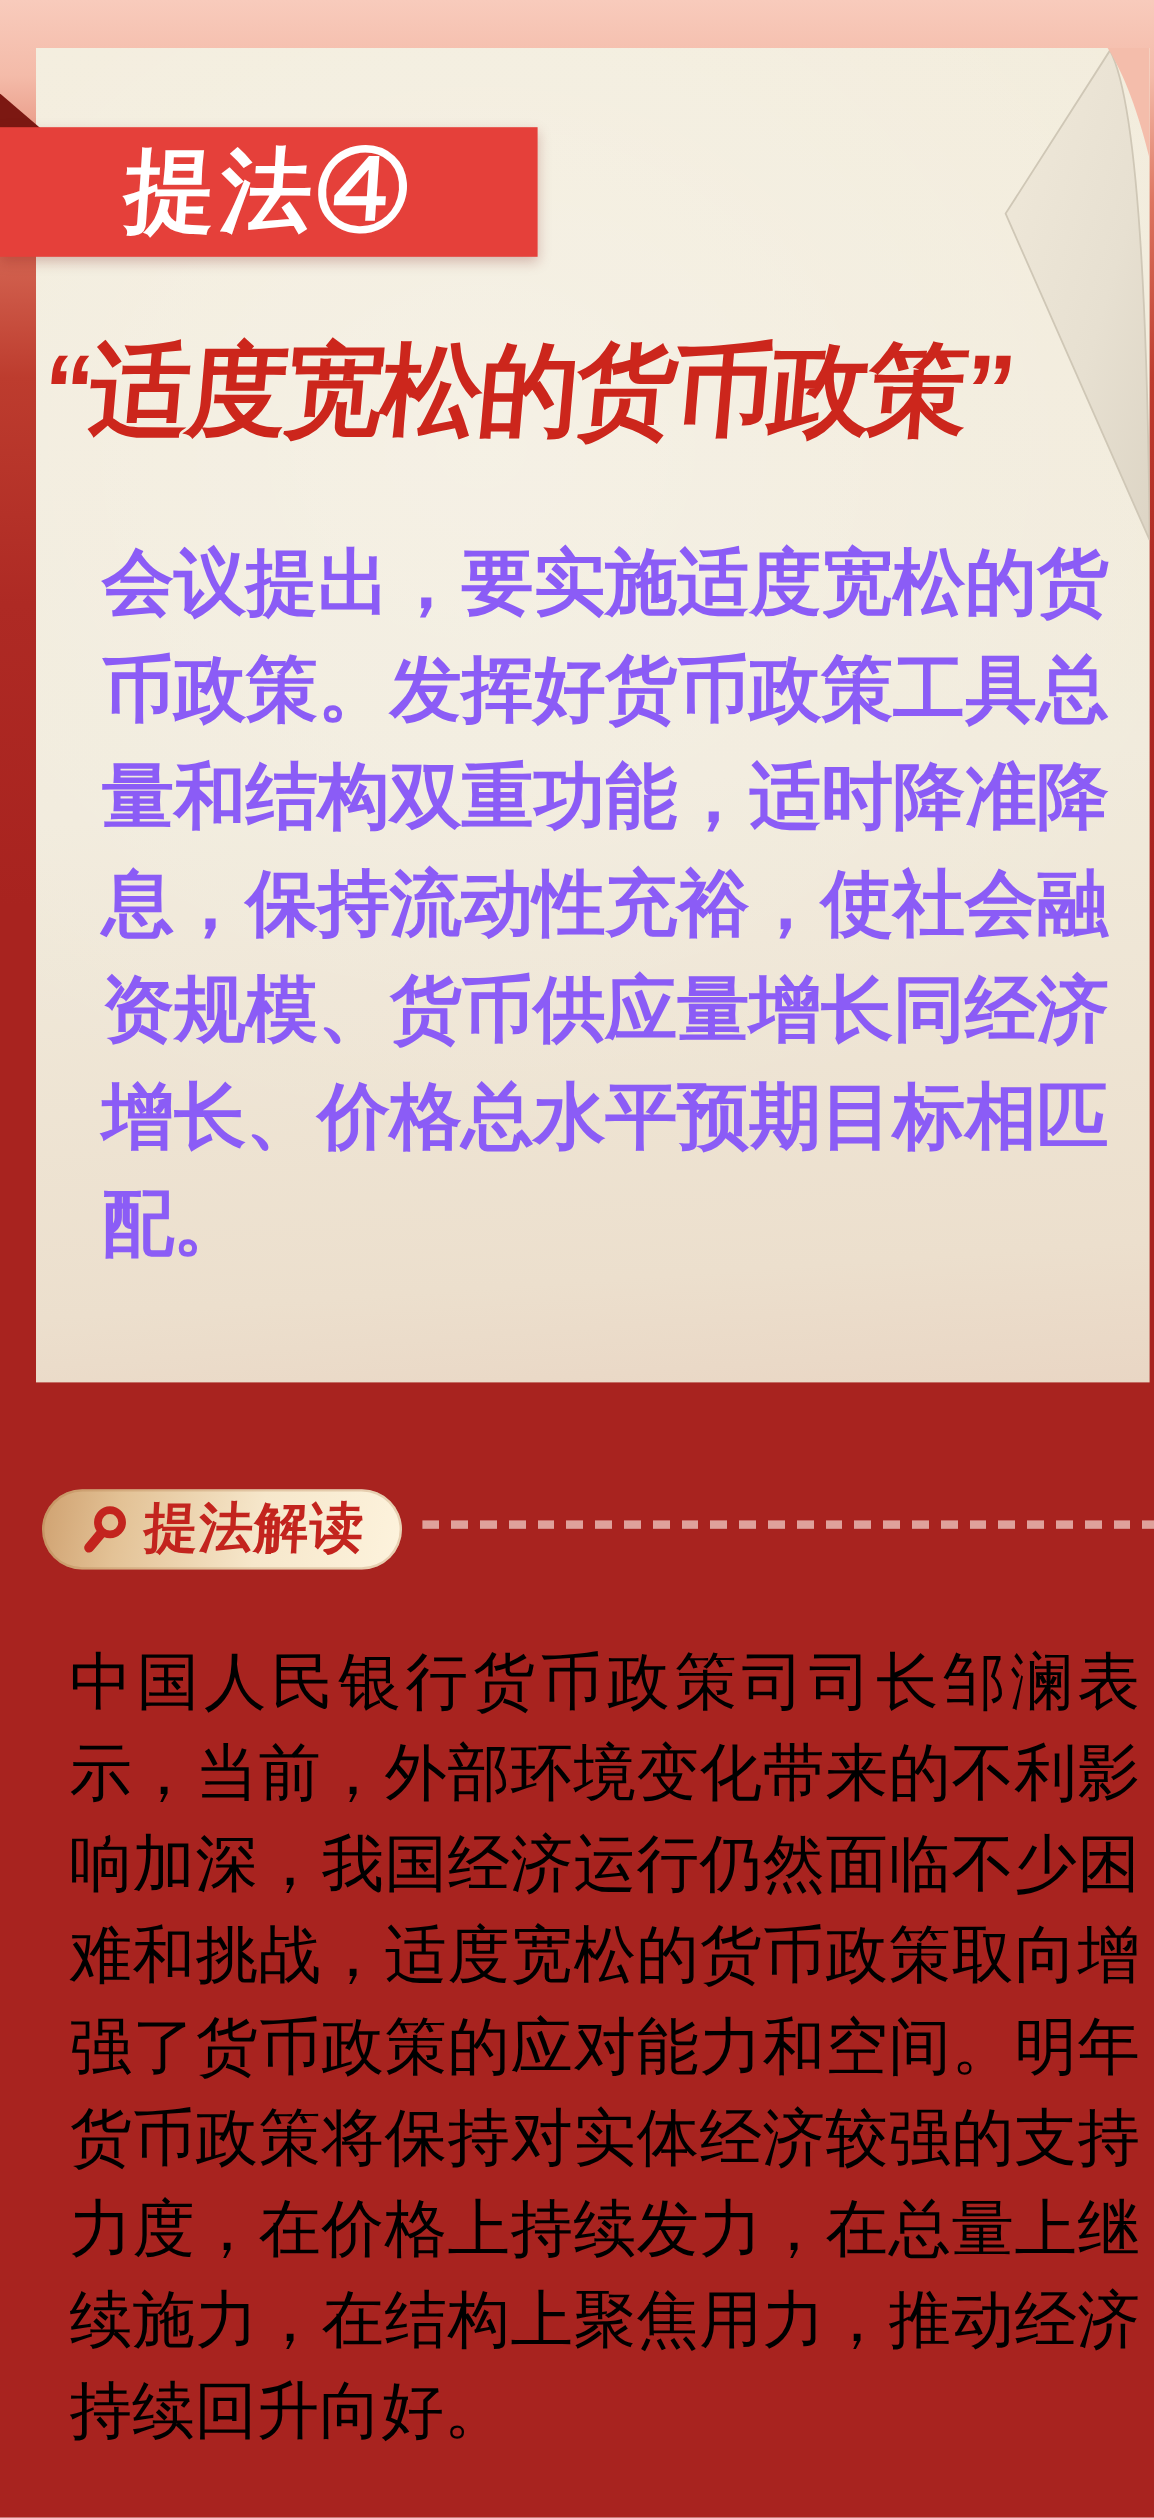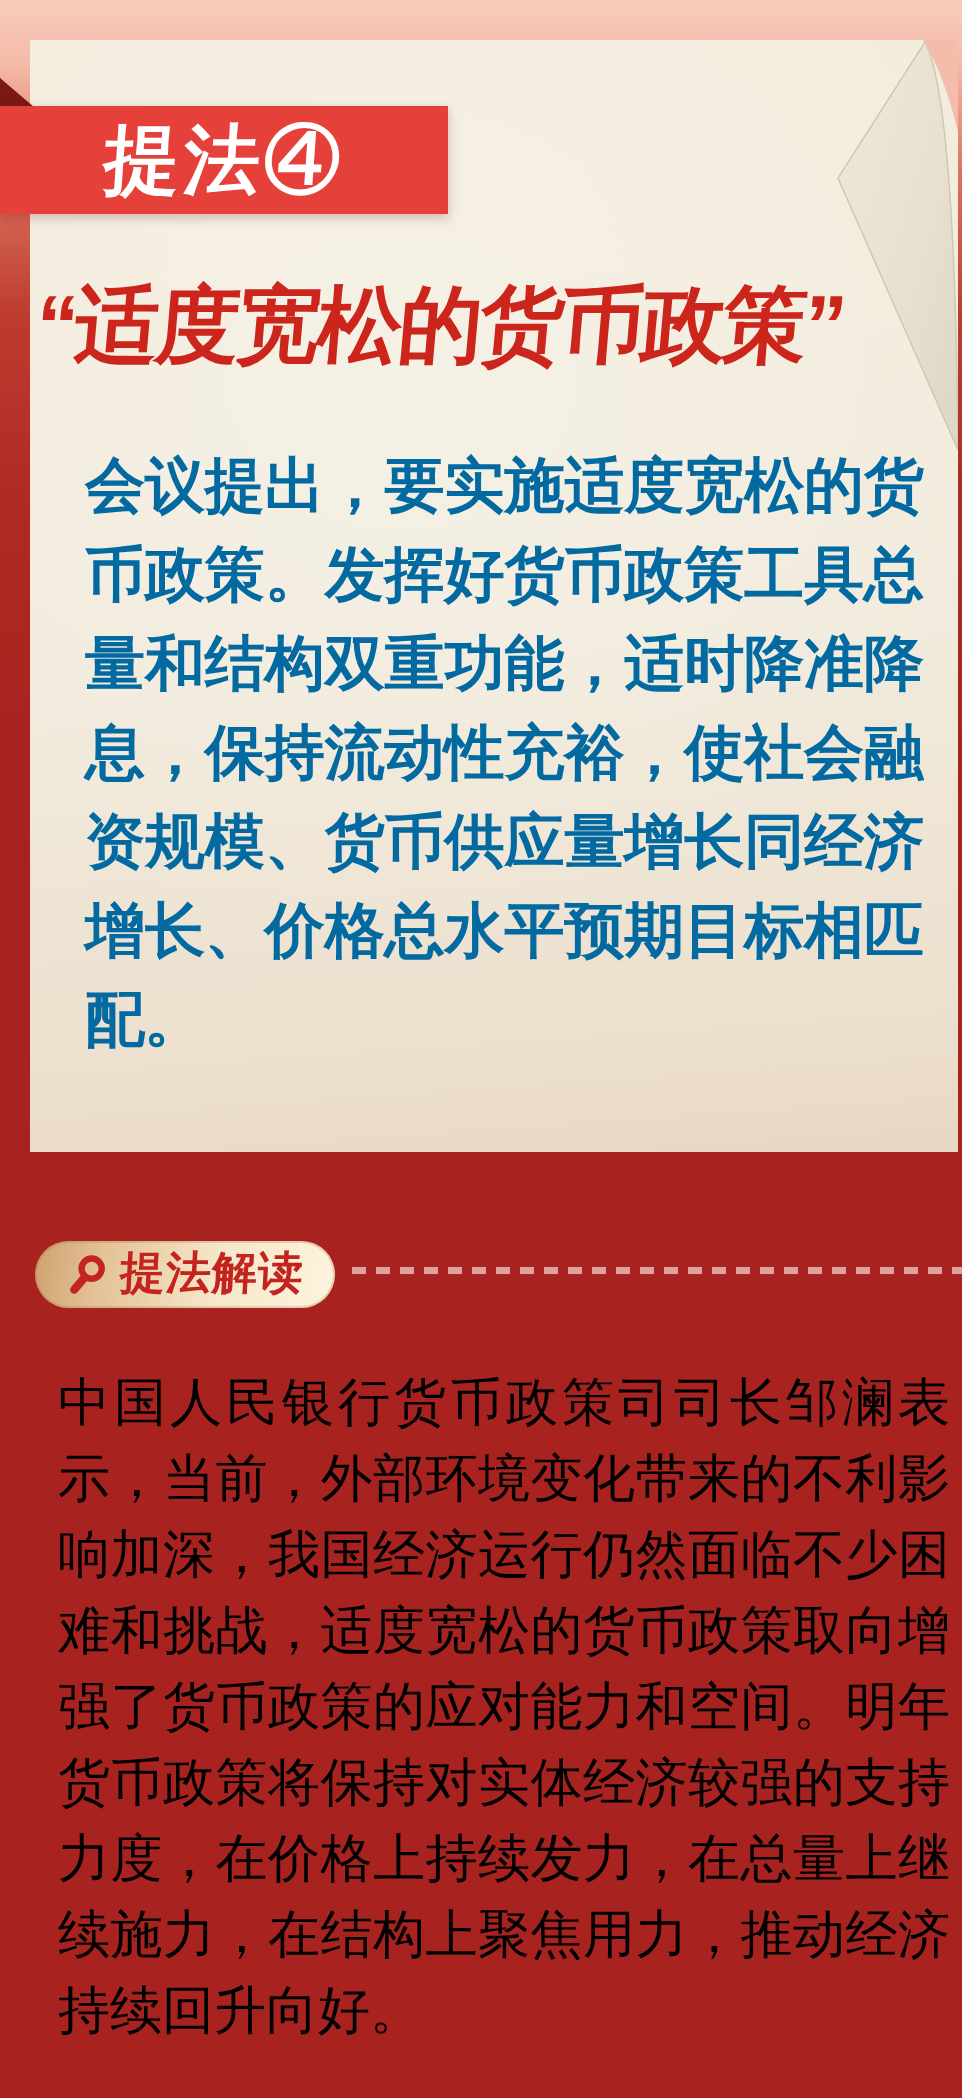--- a/index.html
+++ b/index.html
@@ -32,21 +32,21 @@
   }
   .headline{
     position:absolute;left:36px;top:281px;width:912px;
     color:#cc261c;font-size:84px;font-weight:900;line-height:1.05;
     letter-spacing:-3px;transform:skewX(-5deg);white-space:nowrap;
     text-align:left;
   }
   .intro{
     position:absolute;left:85px;top:442px;width:838px;
     font-family:"Liberation Serif", serif;font-weight:700;
-    color:#0369a1;font-size:60px;line-height:89px;letter-spacing:-1px;
+    color:#8b5cf6;font-size:60px;line-height:89px;letter-spacing:-1px;
     text-align:justify;
   }
   .interp-tag{
     position:absolute;left:35px;top:1241px;width:300px;height:67px;border-radius:34px;
     background:linear-gradient(100deg,#cfa170 0%,#e3c296 22%,#f6e7cb 60%,#fdf3dd 100%);
     display:flex;align-items:center;justify-content:center;gap:10px;
     box-shadow:inset 0 0 0 2px rgba(168,106,54,0.25);
   }
   .interp-tag .tag-label{
     color:#c3241e;font-size:45px;font-weight:900;letter-spacing:1px;line-height:1;

